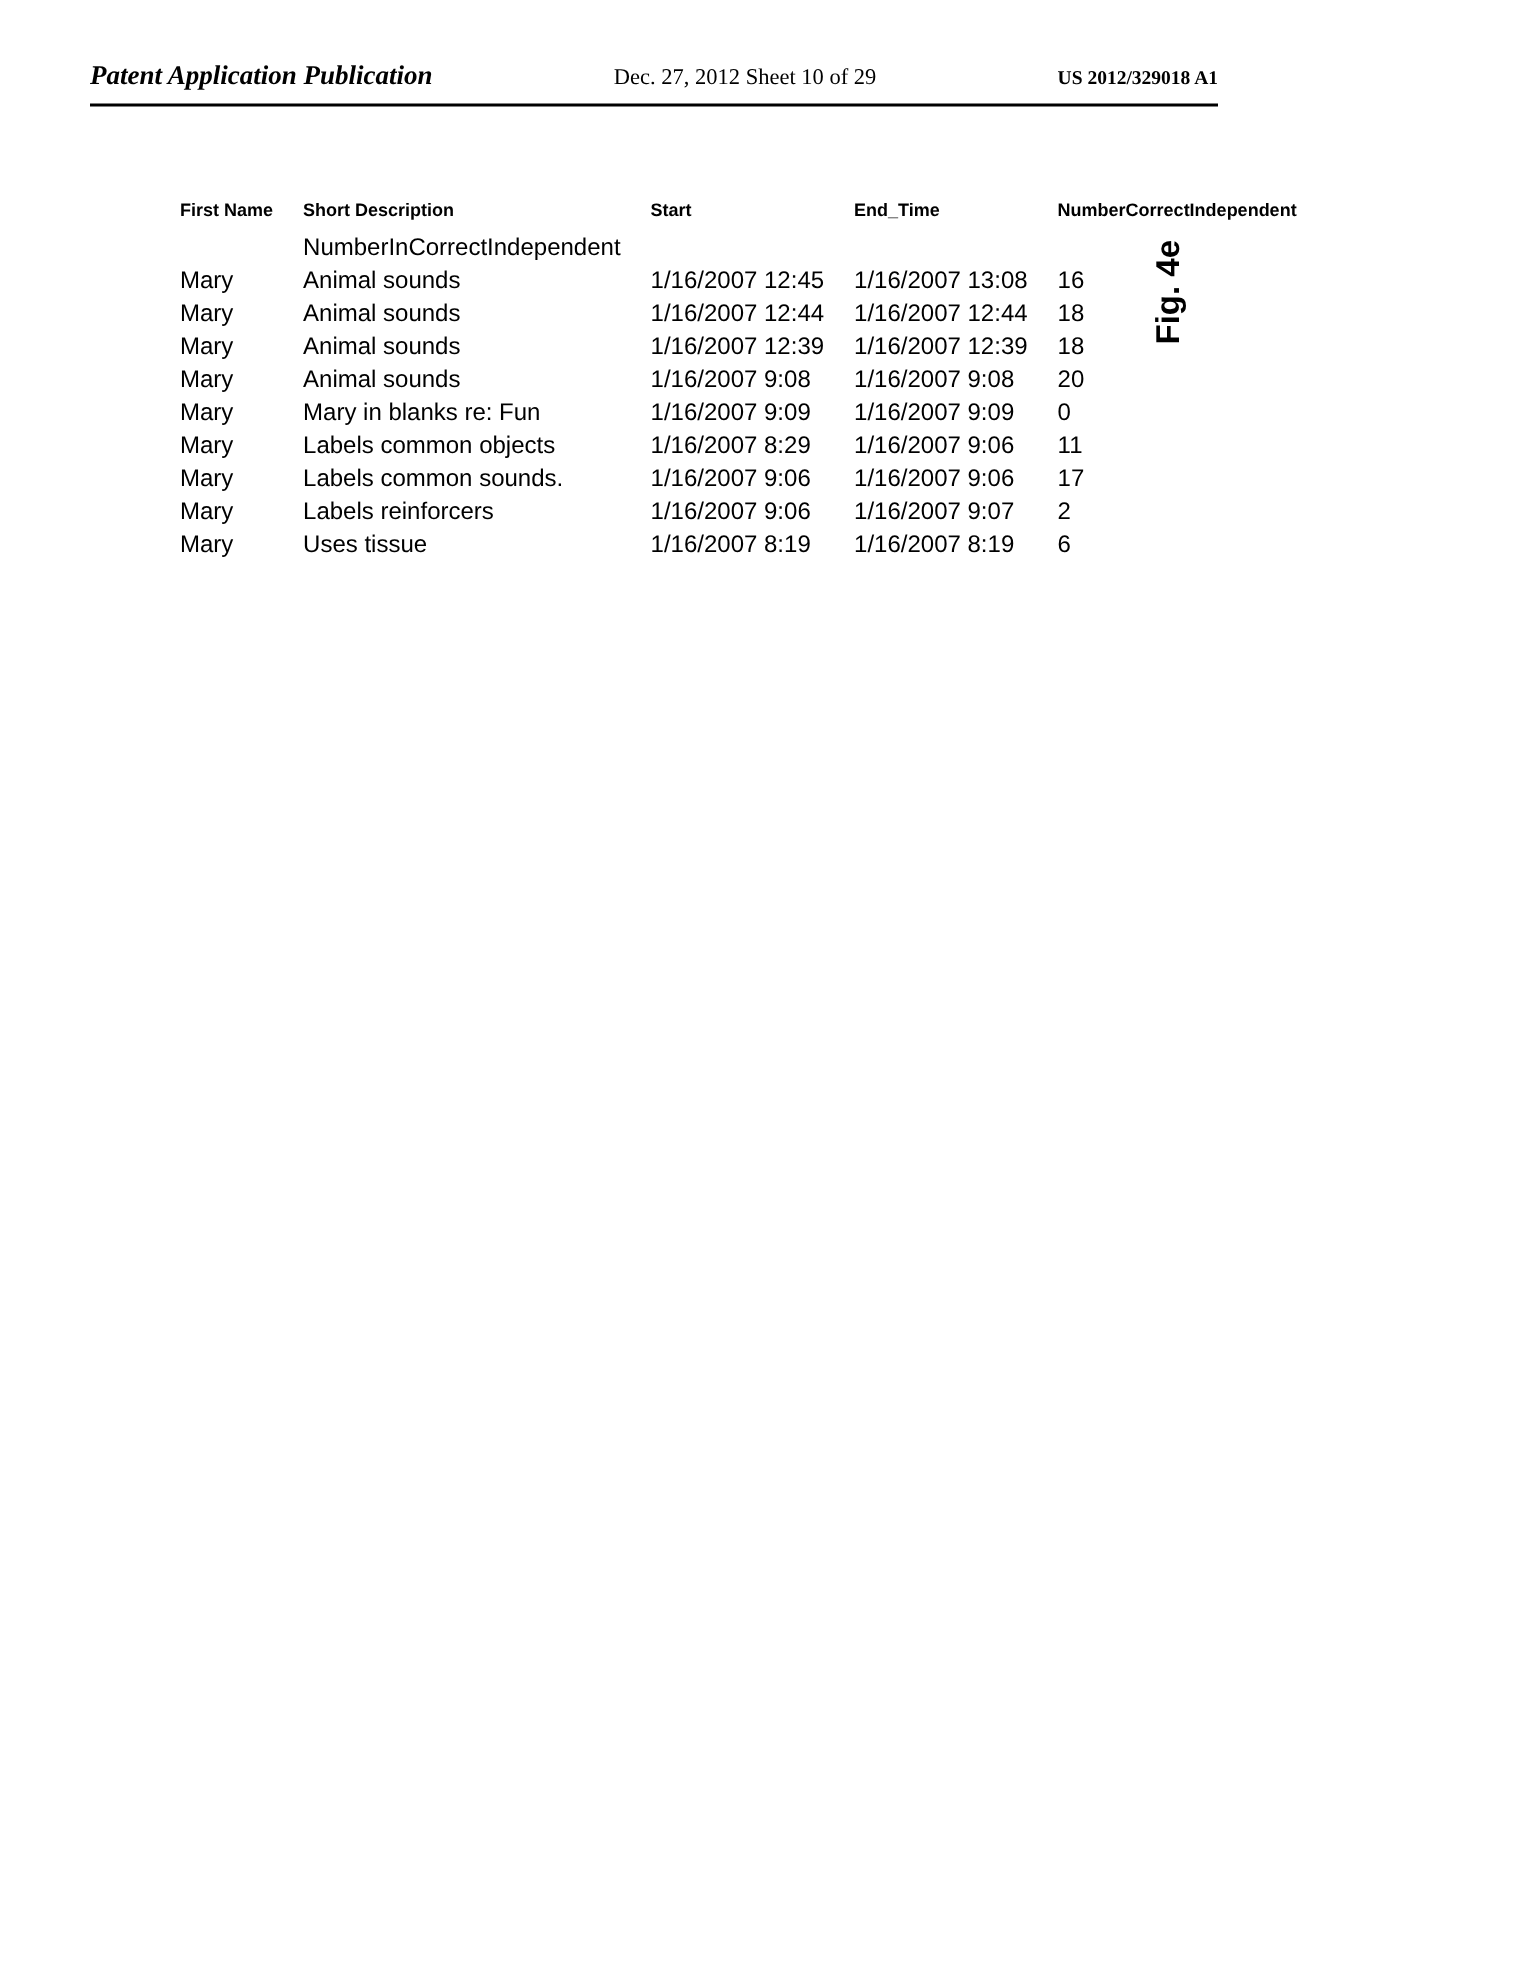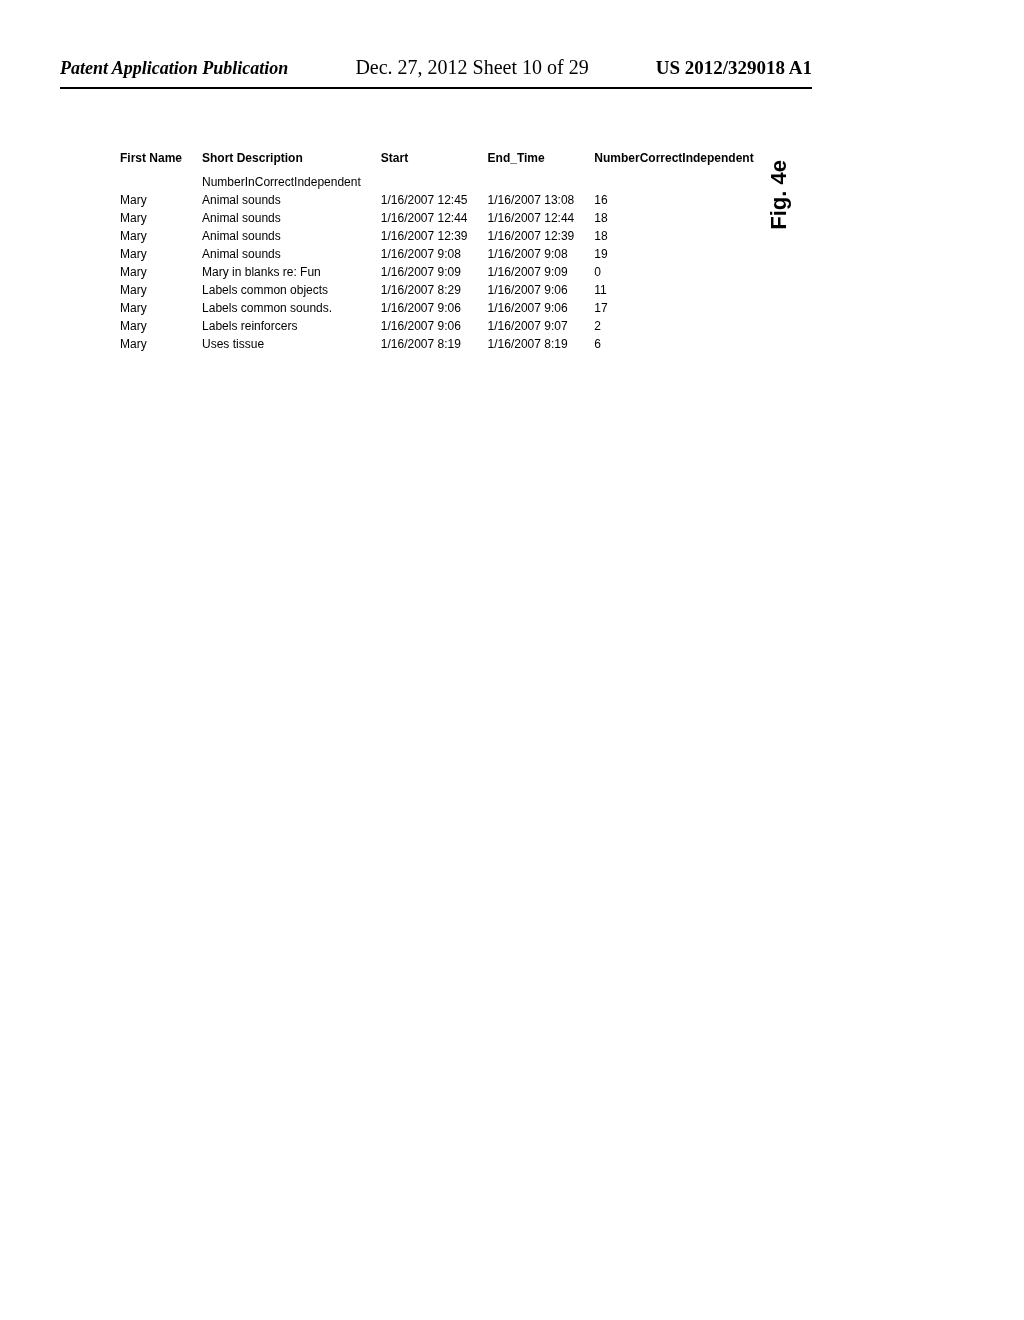--- a/index.html
+++ b/index.html
@@ -14,45 +14,45 @@
       background: #ffffff;
       font-family: 'Times New Roman', Times, serif;
       position: relative;
       overflow: hidden;
     }
 
     .page-container {
       width: 872px;
       height: 1320px;
       position: relative;
-      padding: 56px 60px;
+      padding: 40px 60px;
     }
 
     .header {
       display: flex;
       justify-content: space-between;
       align-items: baseline;
       border-bottom: 2px solid #000;
       padding-bottom: 8px;
       margin-bottom: 40px;
     }
 
     .header-left {
       font-size: 18px;
       font-weight: bold;
       font-style: italic;
     }
 
     .header-center {
-      font-size: 20px;
+      font-size: 15px;
       text-align: center;
     }
 
     .header-right {
-      font-size: 19px;
+      font-size: 13px;
       font-weight: bold;
     }
 
     .content-area {
       display: flex;
       padding-left: 60px;
       padding-top: 20px;
     }
 
     .table-section {
@@ -71,21 +71,21 @@
       padding: 2px 20px 8px 0;
       vertical-align: top;
       font-size: 12px;
       white-space: nowrap;
       margin-left: 36px;
     }
 
     .data-table td {
       padding: 2px 20px 2px 0;
       vertical-align: top;
-      font-size: 12px;
+      font-size: 16px;
       white-space: nowrap;
     }
 
     .fig-label {
       position: absolute;
       right: 80px;
       top: 160px;
       font-size: 20px;
       font-weight: bold;
       font-family: Arial, Helvetica, sans-serif;
@@ -150,21 +150,21 @@
               <td>Animal sounds</td>
               <td>1/16/2007 12:39</td>
               <td>1/16/2007 12:39</td>
               <td>18</td>
             </tr>
             <tr>
               <td>Mary</td>
               <td>Animal sounds</td>
               <td>1/16/2007 9:08</td>
               <td>1/16/2007 9:08</td>
-              <td>19</td>
+              <td>20</td>
             </tr>
             <tr>
               <td>Mary</td>
               <td>Mary in  blanks re: Fun</td>
               <td>1/16/2007 9:09</td>
               <td>1/16/2007 9:09</td>
               <td>0</td>
             </tr>
             <tr>
               <td>Mary</td>

